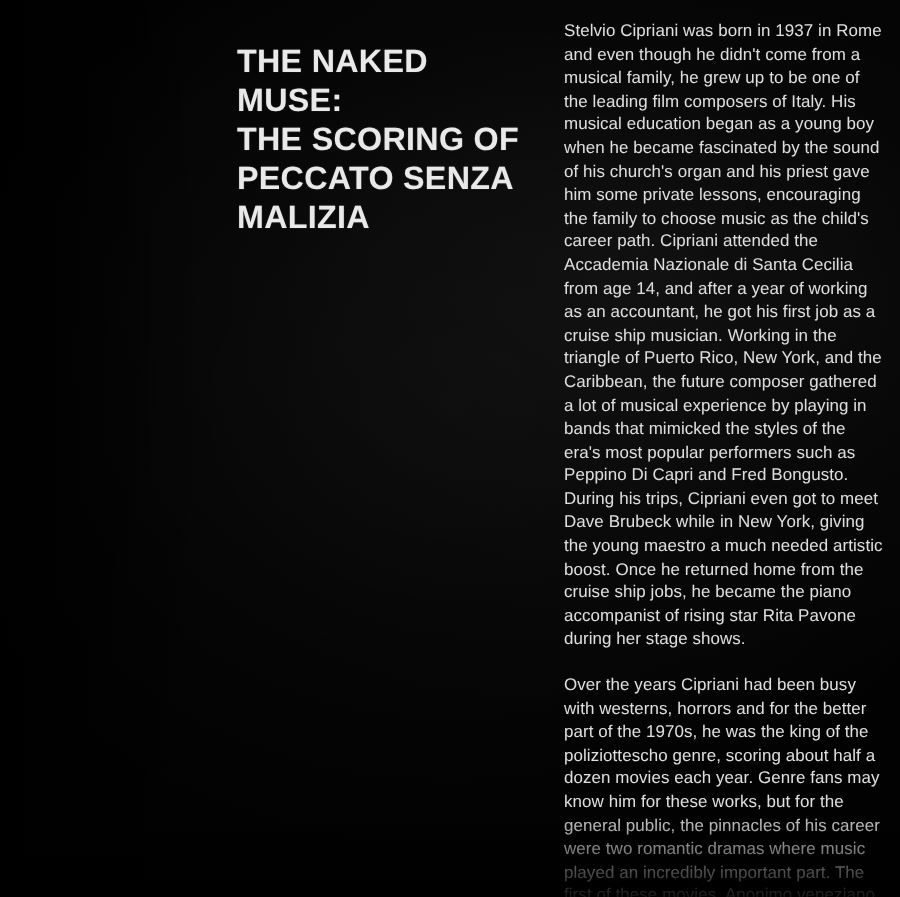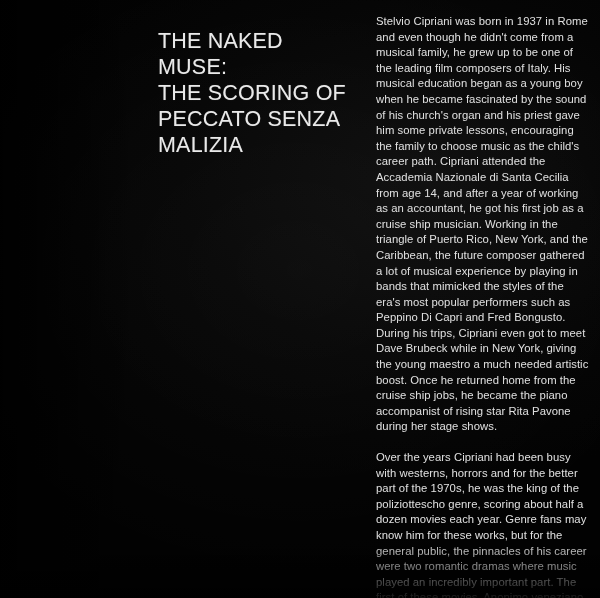--- a/index.html
+++ b/index.html
@@ -46,21 +46,21 @@
 
   .title {
     position: absolute;
     left: 158px;
     top: 14px;
     width: 200px;
     color: #e9e9e9;
     font-size: 21.5px;
     line-height: 26px;
     letter-spacing: 0.2px;
-    font-weight: 400;
+    font-weight: 700;
     white-space: pre-line;
     text-shadow: 0 0 1px rgba(255,255,255,0.25);
   }
 
   .body-col {
     position: absolute;
     left: 376px;
     top: 14px;
     width: 214px;
     color: #dedede;

